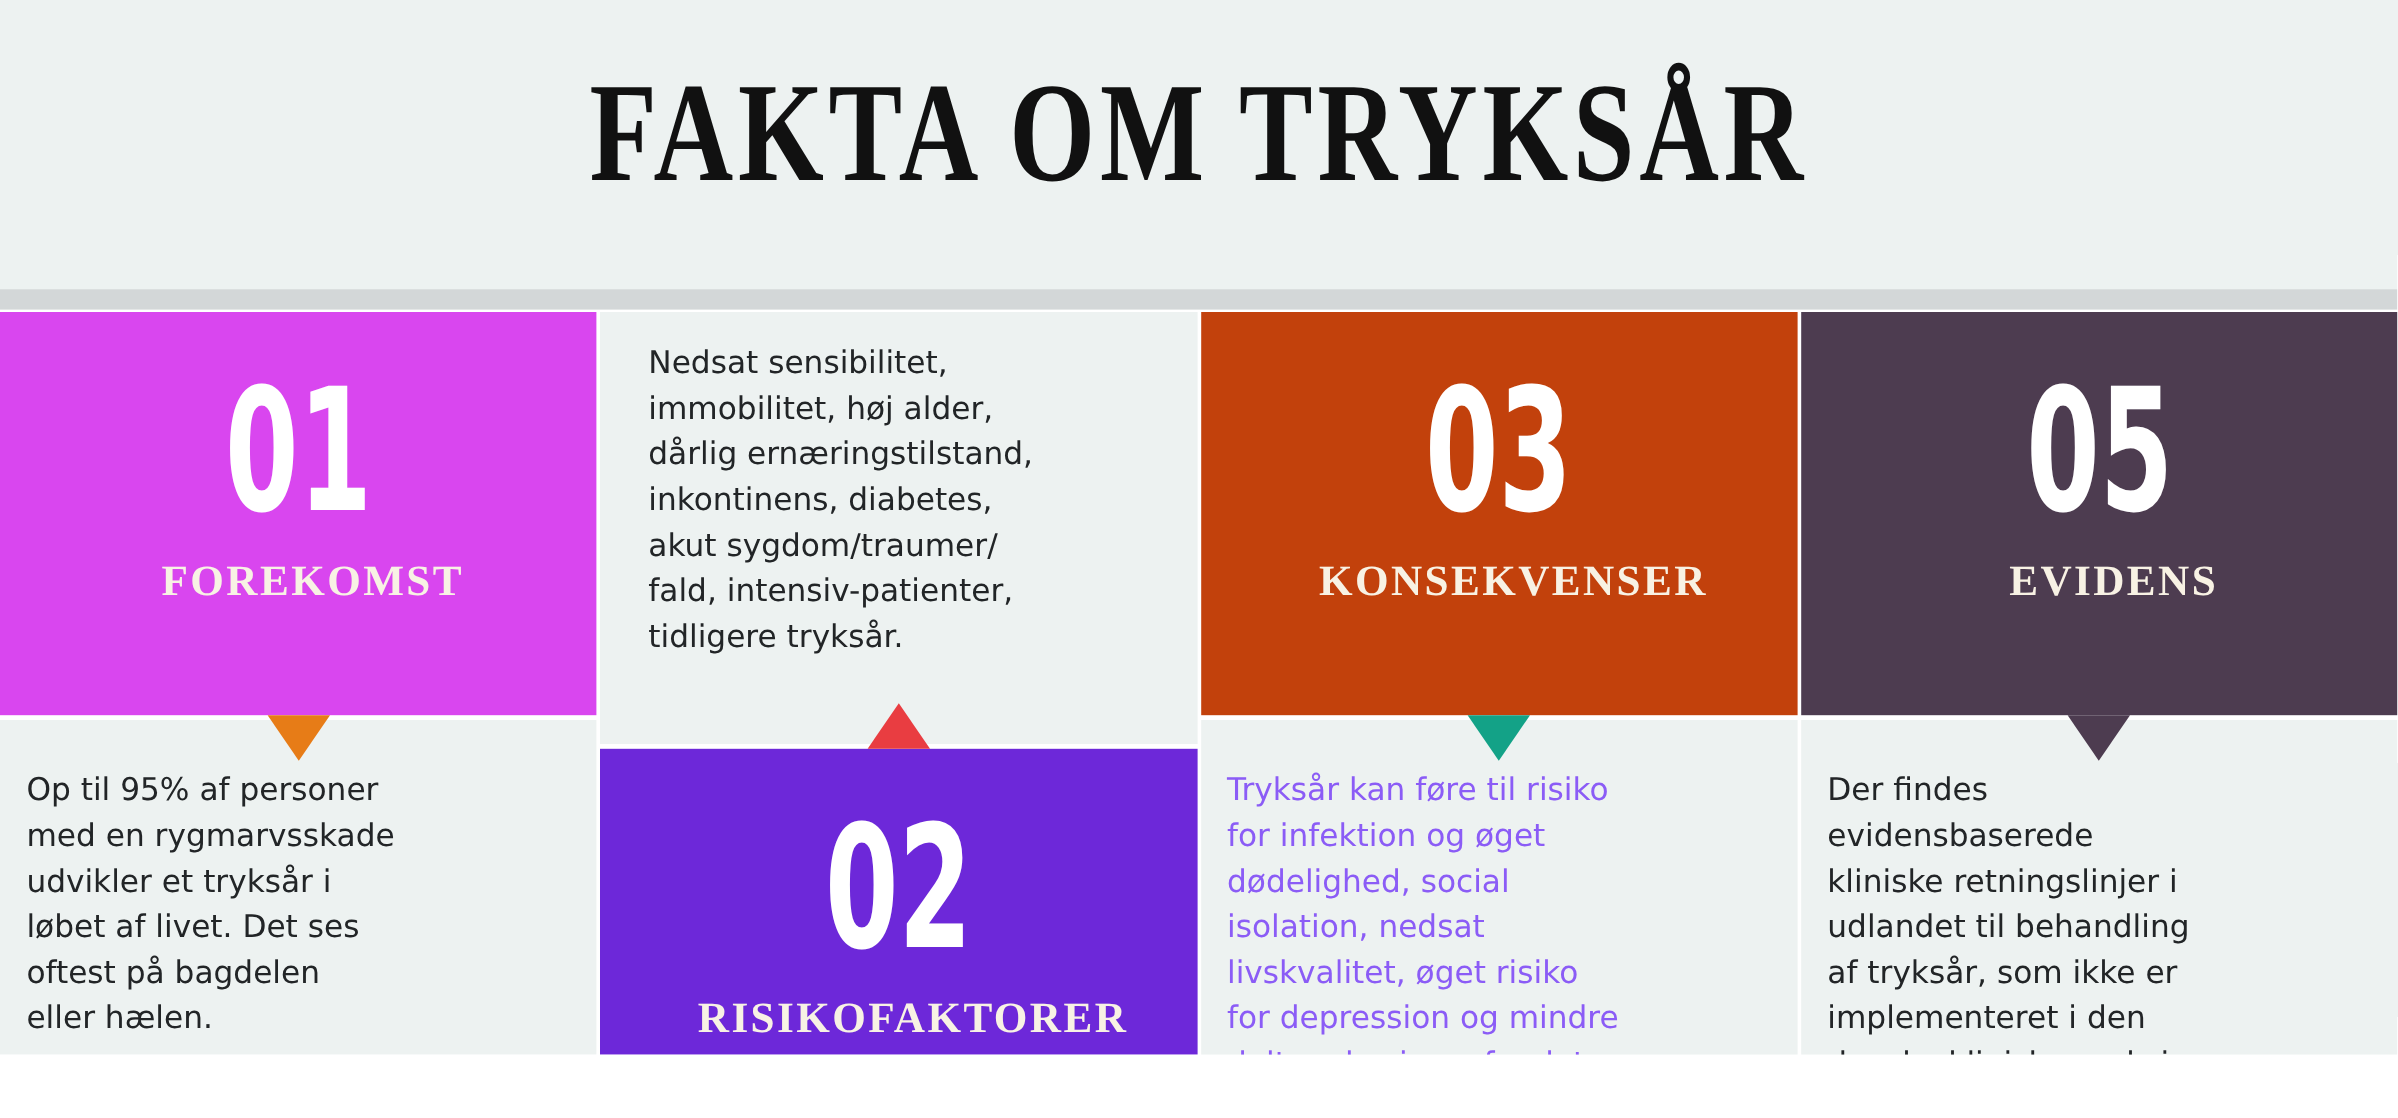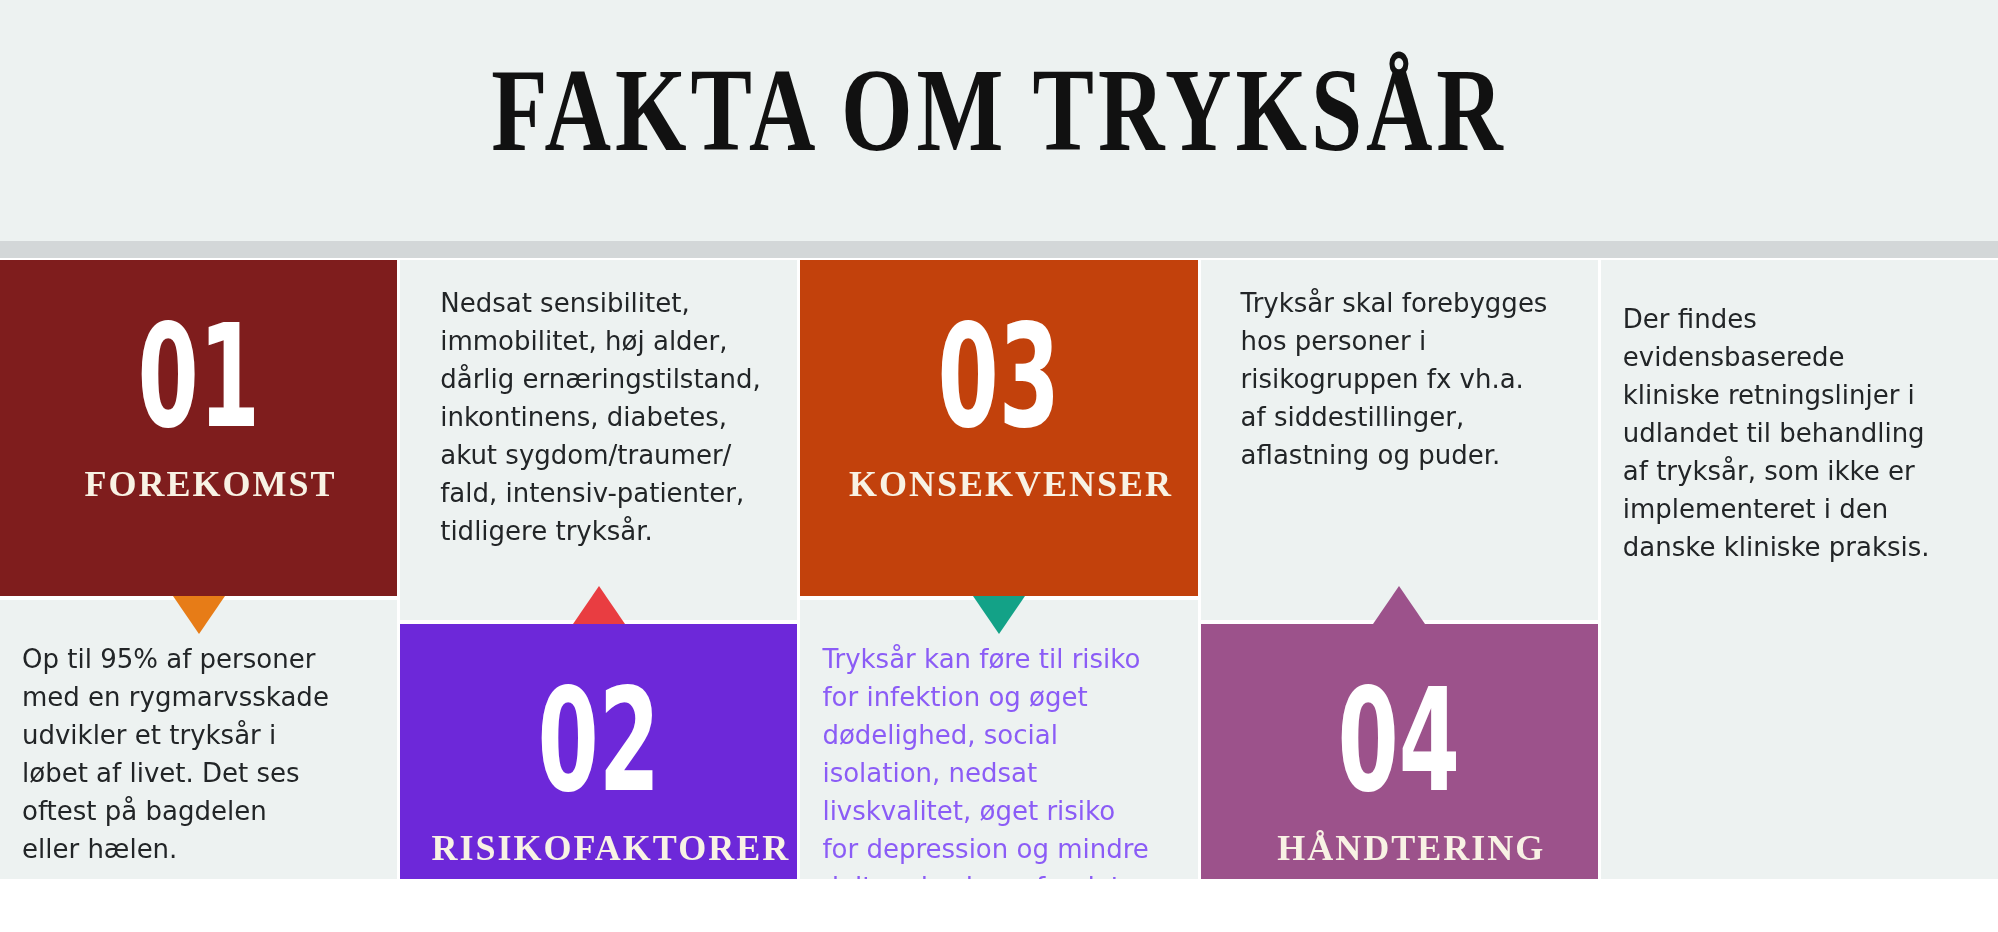--- a/index.html
+++ b/index.html
@@ -52,21 +52,21 @@
 
   <div class="header" style="background: rgb(237, 242, 241);">
     <h1 class="title" style="color: rgb(17, 17, 17);">FAKTA OM TRYKSÅR</h1>
   </div>
 
   <div class="divider" style="background: rgb(211, 215, 216);"></div>
 
   <div class="grid">
 
     <div class="col">
-      <div class="cell top block" style="background: #7f1d1d;">
+      <div class="cell top block" style="background: #d946ef;">
         <div class="num" style="color: rgb(255, 255, 255);">01</div>
         <div class="lbl" style="color: rgb(248, 242, 228);">FOREKOMST</div>
         <div class="tri tri-down" style="border-top-color: rgb(231, 124, 23);"></div>
       </div>
       <div class="cell bottom textcell bottomtext" style="background: rgb(237, 242, 241);">
         <p style="color: rgb(34, 37, 39);">Op til 95% af personer
 med en rygmarvsskade
 udvikler et tryksår i
 løbet af livet. Det ses
 oftest på bagdelen
@@ -101,36 +101,27 @@
         <p style="color: #8b5cf6;">Tryksår kan føre til risiko
 for infektion og øget
 dødelighed, social
 isolation, nedsat
 livskvalitet, øget risiko
 for depression og mindre
 deltagelse i samfundet.</p>
       </div>
     </div>
 
-    <div class="col">
-      <div class="cell top textcell toptext" style="background: rgb(237, 242, 241);">
-        <p style="color: rgb(34, 37, 39);">Tryksår skal forebygges
-hos personer i
-risikogruppen fx vh.a.
-af siddestillinger,
-aflastning og puder.</p>
-      </div>
-      <div class="cell bottom block" style="background: rgb(156, 82, 139);">
-        <div class="num" style="color: rgb(255, 255, 255);">04</div>
-        <div class="lbl" style="color: rgb(248, 242, 228);">HÅNDTERING</div>
-        <div class="tri tri-up" style="border-bottom-color: rgb(156, 82, 139);"></div>
-      </div>
-    </div>
 
     <div class="col">
+      <div class="cell top block" style="background: rgb(77, 60, 80);">
+        <div class="num" style="color: rgb(255, 255, 255);">05</div>
+        <div class="lbl" style="color: rgb(248, 242, 228);">EVIDENS</div>
+        <div class="tri tri-down" style="border-top-color: rgb(77, 60, 80);"></div>
+      </div>
       <div class="cell bottom textcell bottomtext" style="background: rgb(237, 242, 241);">
         <p style="color: rgb(34, 37, 39);">Der findes
 evidensbaserede
 kliniske retningslinjer i
 udlandet til behandling
 af tryksår, som ikke er
 implementeret i den
 danske kliniske praksis.</p>
       </div>
     </div>

